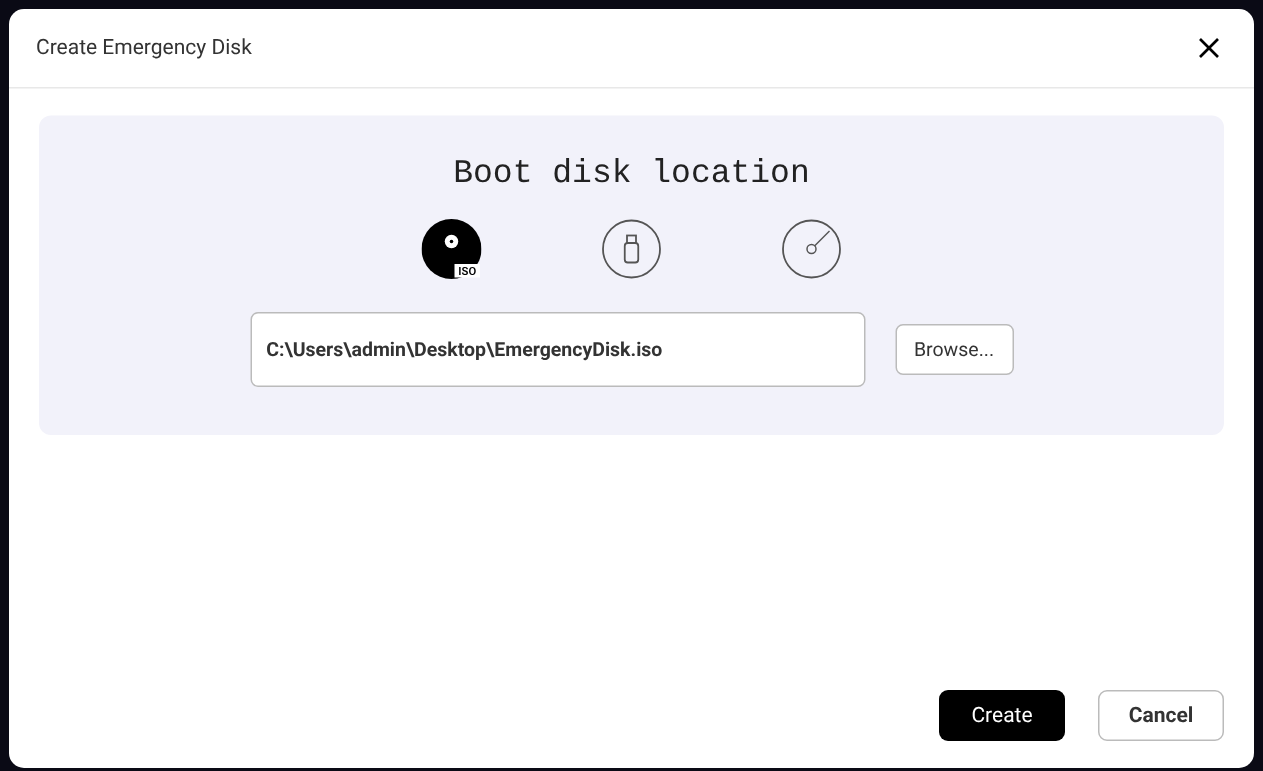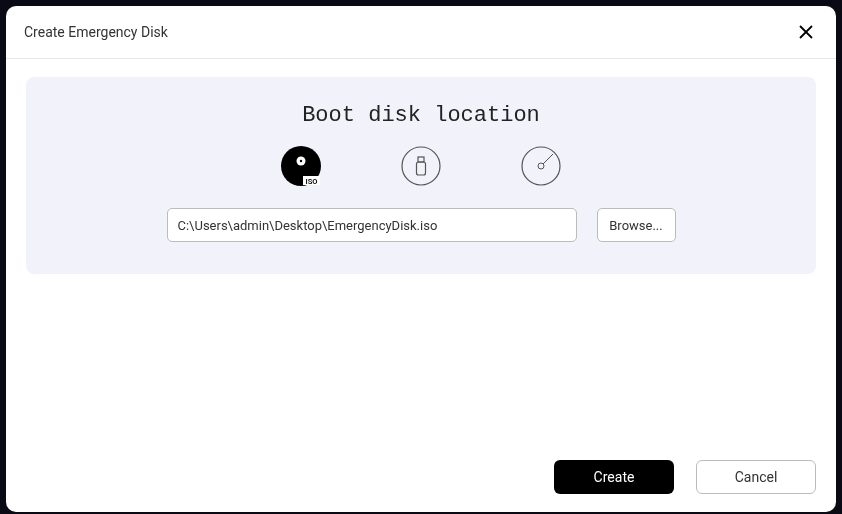--- a/index.html
+++ b/index.html
@@ -86,27 +86,28 @@
       background: none;
     }
     .path-row {
       display: flex;
       justify-content: center;
       gap: 20px;
       align-items: center;
     }
     .path-input {
       width: 410px;
-      height: 34px;
+      height: 50px;
       border: 1px solid #bbb;
       border-radius: 5px;
       padding: 0 10px;
       font-size: 13px;
       color: #333;
       background: #fff;
+      font-weight: bold;
     }
     .browse-btn {
       width: 79px;
       height: 34px;
       border: 1px solid #bbb;
       border-radius: 5px;
       background: #fff;
       font-size: 13px;
       color: #333;
       cursor: pointer;
@@ -161,35 +162,36 @@
       font-size: 13px;
       color: #999;
     }
     .dialog-footer {
       padding: 12px 20px 18px;
       display: flex;
       justify-content: flex-end;
       gap: 22px;
     }
     .btn {
-      width: 120px;
+      width: 84px;
       height: 34px;
       border-radius: 6px;
       font-size: 14px;
       cursor: pointer;
     }
     .btn-primary {
       background: #000;
       color: #fff;
       border: none;
     }
     .btn-secondary {
       background: #fff;
       color: #333;
       border: 1px solid #bbb;
+      font-weight: bold;
     }
   </style>
 </head>
 <body>
 
 <div class="dialog">
   <div class="dialog-header">
     <div class="dialog-title">Create Emergency Disk</div>
     <button class="close-btn">
       <svg viewBox="0 0 14 14">

